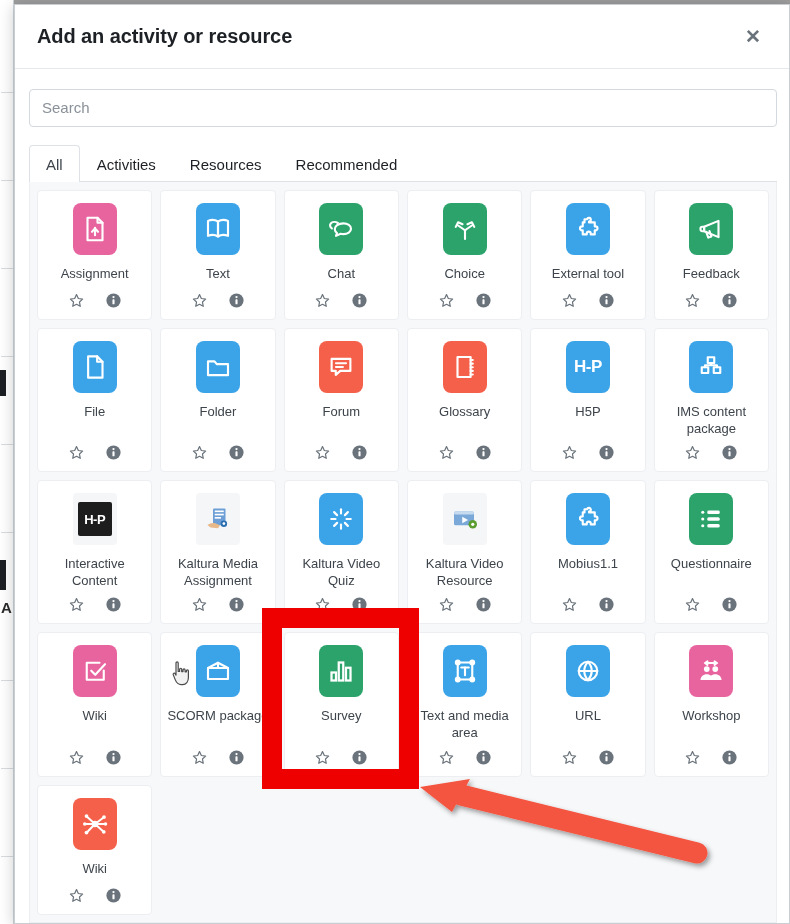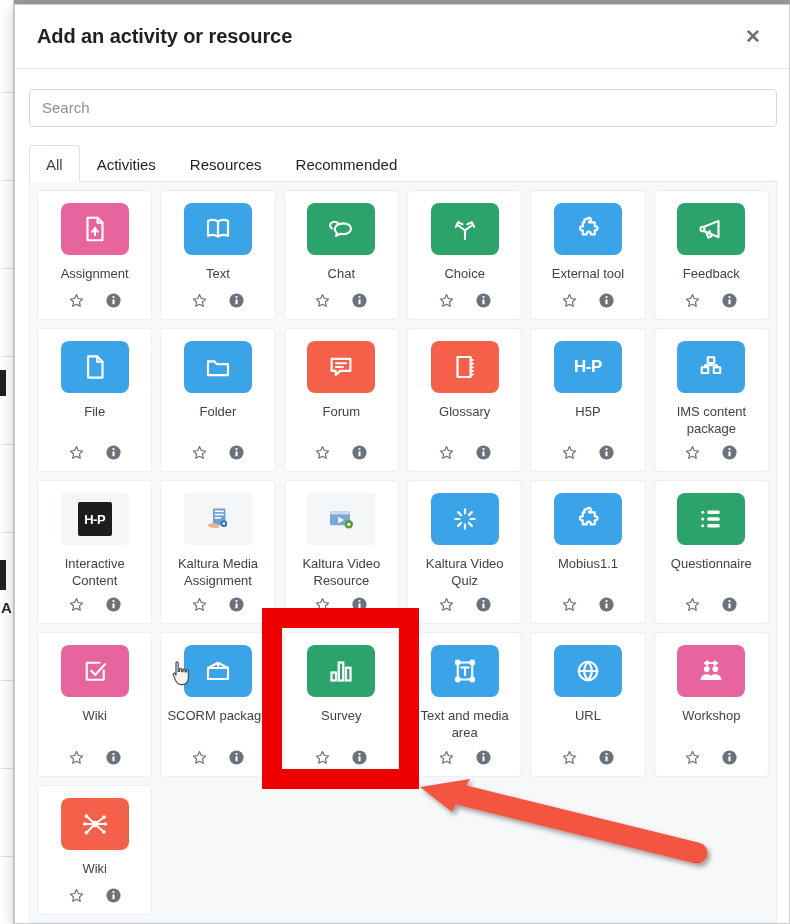--- a/index.html
+++ b/index.html
@@ -124,21 +124,21 @@
   .card {
     background: #ffffff;
     border: 1px solid #eceef1;
     border-radius: 4px;
     display: flex; flex-direction: column; align-items: center;
     padding: 12px 4px 10px 4px;
     cursor: pointer;
     min-height: 130px;
   }
   .card-icon {
-    width: 68px; height: 52px;
+    width: 44px; height: 52px;
     border-radius: 8px;
     display: flex; align-items: center; justify-content: center;
     flex: 0 0 52px;
   }
   .card-icon svg { display: block; }
   .card-icon.plain { border-radius: 4px; }
   .card-label {
     margin-top: 11px;
     font-size: 13px;
     color: #3d444b;
@@ -555,59 +555,59 @@
               <span class="icon-info">
                 <svg width="17" height="17" viewBox="0 0 24 24">
                   <circle cx="12" cy="12" r="10" fill="#6a737b"></circle>
                   <circle cx="12" cy="7.1" r="1.6" fill="#ffffff"></circle>
                   <rect x="10.5" y="10.2" width="3" height="7.2" rx="1.2" fill="#ffffff"></rect>
                 </svg>
               </span>
             </div>
           </div>
           <div class="card">
-            <div class="card-icon plain" style="background: rgb(245, 246, 248);">
-              <svg width="30" height="30" viewBox="0 0 24 24">
-                <rect x="3.2" y="6" width="16" height="11" rx="1.2" fill="#7aa9d9"></rect>
-                <rect x="3.2" y="6" width="16" height="2.4" rx="1.2" fill="#c7dbef"></rect>
-                <path d="M9.8 10.2l4.6 2.6-4.6 2.6z" fill="#ffffff"></path>
-                <circle cx="18.2" cy="16.2" r="3.4" fill="#5a9e2f"></circle>
-                <circle cx="18.2" cy="16.2" r="1.3" fill="#ffffff"></circle>
-              </svg>
-            </div>
-            <div class="card-label">Kaltura Video Resource</div>
-            <div class="card-actions">
-              <span class="icon-star">
-                <svg width="17" height="17" viewBox="0 0 24 24" fill="none" stroke="#6a737b" stroke-width="1.7" stroke-linejoin="round">
-                  <path d="M12 3.6l2.6 5.6 6 .8-4.4 4.2 1.1 6-5.3-2.9-5.3 2.9 1.1-6L3.4 10l6-.8z"></path>
-                </svg>
-              </span>
-              <span class="icon-info">
-                <svg width="17" height="17" viewBox="0 0 24 24">
-                  <circle cx="12" cy="12" r="10" fill="#6a737b"></circle>
-                  <circle cx="12" cy="7.1" r="1.6" fill="#ffffff"></circle>
-                  <rect x="10.5" y="10.2" width="3" height="7.2" rx="1.2" fill="#ffffff"></rect>
-                </svg>
-              </span>
-            </div>
-          </div>
-          <div class="card">
             <div class="card-icon" style="background: rgb(59, 164, 232);">
               <svg width="30" height="30" viewBox="0 0 24 24" fill="none" stroke="#ffffff" stroke-width="1.7" stroke-linecap="round" stroke-linejoin="round">
                 <path d="M12 4.2v3.4"></path>
                 <path d="M12 16.4v3.4"></path>
                 <path d="M4.2 12h3.4"></path>
                 <path d="M16.4 12h3.4"></path>
                 <path d="M6.5 6.5l2.4 2.4"></path>
                 <path d="M15.1 15.1l2.4 2.4"></path>
                 <path d="M17.5 6.5l-2.4 2.4"></path>
                 <path d="M8.9 15.1l-2.4 2.4"></path>
               </svg>
             </div>
             <div class="card-label">Kaltura Video Quiz</div>
+            <div class="card-actions">
+              <span class="icon-star">
+                <svg width="17" height="17" viewBox="0 0 24 24" fill="none" stroke="#6a737b" stroke-width="1.7" stroke-linejoin="round">
+                  <path d="M12 3.6l2.6 5.6 6 .8-4.4 4.2 1.1 6-5.3-2.9-5.3 2.9 1.1-6L3.4 10l6-.8z"></path>
+                </svg>
+              </span>
+              <span class="icon-info">
+                <svg width="17" height="17" viewBox="0 0 24 24">
+                  <circle cx="12" cy="12" r="10" fill="#6a737b"></circle>
+                  <circle cx="12" cy="7.1" r="1.6" fill="#ffffff"></circle>
+                  <rect x="10.5" y="10.2" width="3" height="7.2" rx="1.2" fill="#ffffff"></rect>
+                </svg>
+              </span>
+            </div>
+          </div>
+          <div class="card">
+            <div class="card-icon plain" style="background: rgb(245, 246, 248);">
+              <svg width="30" height="30" viewBox="0 0 24 24">
+                <rect x="3.2" y="6" width="16" height="11" rx="1.2" fill="#7aa9d9"></rect>
+                <rect x="3.2" y="6" width="16" height="2.4" rx="1.2" fill="#c7dbef"></rect>
+                <path d="M9.8 10.2l4.6 2.6-4.6 2.6z" fill="#ffffff"></path>
+                <circle cx="18.2" cy="16.2" r="3.4" fill="#5a9e2f"></circle>
+                <circle cx="18.2" cy="16.2" r="1.3" fill="#ffffff"></circle>
+              </svg>
+            </div>
+            <div class="card-label">Kaltura Video Resource</div>
             <div class="card-actions">
               <span class="icon-star">
                 <svg width="17" height="17" viewBox="0 0 24 24" fill="none" stroke="#6a737b" stroke-width="1.7" stroke-linejoin="round">
                   <path d="M12 3.6l2.6 5.6 6 .8-4.4 4.2 1.1 6-5.3-2.9-5.3 2.9 1.1-6L3.4 10l6-.8z"></path>
                 </svg>
               </span>
               <span class="icon-info">
                 <svg width="17" height="17" viewBox="0 0 24 24">
                   <circle cx="12" cy="12" r="10" fill="#6a737b"></circle>
                   <circle cx="12" cy="7.1" r="1.6" fill="#ffffff"></circle>

